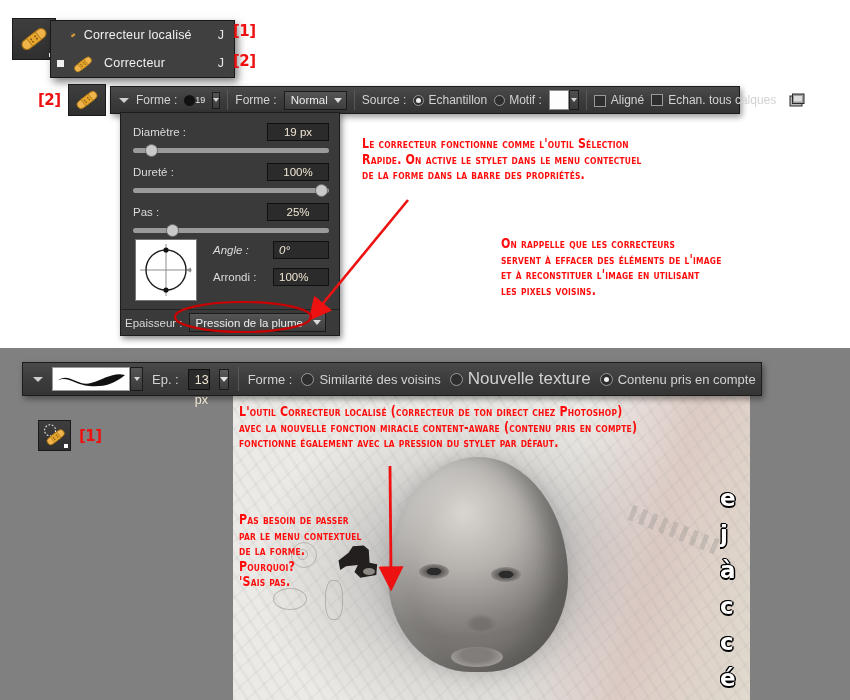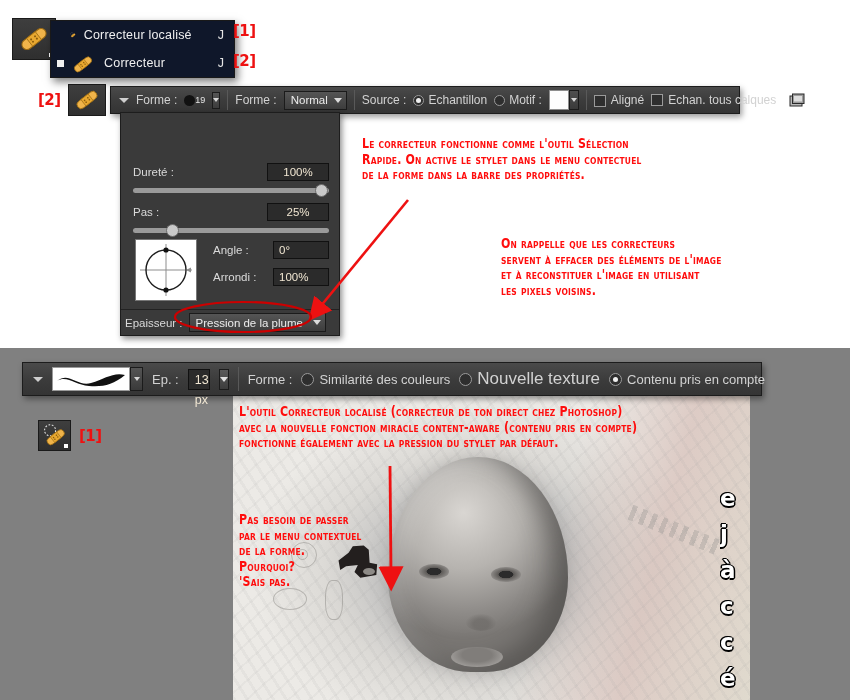--- a/index.html
+++ b/index.html
@@ -36,21 +36,21 @@
 
   
   .tool-btn {
     background: linear-gradient(#3e3e3e, #2f2f2f);
     border: 1px solid #1a1a1a;
     display: flex; align-items: center; justify-content: center;
     position: relative;
   }
   .flyout {
     position: absolute;
-    background: #0f172a;
+    background: #404040;
     border: 1px solid #191919;
     box-shadow: 3px 4px 8px rgba(0,0,0,.5);
   }
   .flyout-item {
     display: flex; align-items: center;
     height: 28px; padding: 0 10px 0 6px;
     font-size: 12.5px; color: #f0f0f0;
     white-space: nowrap;
   }
   .flyout-item .bullet {
@@ -378,20 +378,29 @@
       <svg width="16" height="15" viewBox="0 0 16 15">
         <rect x="1" y="3" width="12" height="10" fill="#b9b9b9" stroke="#2a2a2a"></rect>
         <rect x="3.5" y="1" width="11.5" height="9.5" fill="#9d9d9d" stroke="#2a2a2a"></rect>
         <rect x="5" y="3" width="8" height="5.5" fill="#dedede"></rect>
       </svg>
     </span>
   </div>
 
   <div class="ps-panel" style="position:absolute;left:120px;top:112px;width:220px;height:224px;">
 
+    <div style="position:absolute;left:12px;top:10px;width:196px;">
+      <div style="display:flex;justify-content:space-between;align-items:center;">
+        <span class="row-lbl">Diamètre :</span>
+        <span class="field" style="width:62px;">19 px</span>
+      </div>
+      <div class="slider-track" style="margin-top:7px;">
+        <span class="slider-knob" style="left:6%;"></span>
+      </div>
+    </div>
 
     <div style="position:absolute;left:12px;top:50px;width:196px;">
       <div style="display:flex;justify-content:space-between;align-items:center;">
         <span class="row-lbl">Dureté :</span>
         <span class="field" style="width:62px;">100%</span>
       </div>
       <div class="slider-track" style="margin-top:7px;">
         <span class="slider-knob" style="left:93%;"></span>
       </div>
     </div>
@@ -410,21 +419,21 @@
       <svg width="60" height="60" viewBox="0 0 60 60">
         <line x1="4" y1="30" x2="56" y2="30" stroke="#8d8d8d" stroke-width="1"></line>
         <line x1="30" y1="4" x2="30" y2="56" stroke="#8d8d8d" stroke-width="1"></line>
         <circle cx="30" cy="30" r="20" fill="none" stroke="#1d1d1d" stroke-width="1.4"></circle>
         <circle cx="30" cy="10" r="2.6" fill="#111"></circle>
         <circle cx="30" cy="50" r="2.6" fill="#111"></circle>
         <polygon points="50,30 55,27.5 55,32.5" fill="#8d8d8d"></polygon>
       </svg>
     </div>
 
-    <div style="position:absolute;left:92px;top:128px;width:116px;display:flex;justify-content:space-between;align-items:center;">
+    <div style="position:absolute;left:92px;top:128px;width:116px;display:flex;justify-content:space-between;align-items:center;font-style:italic;">
       <span class="row-lbl">Angle :</span>
       <span class="field" style="width:56px;text-align:left;padding-left:5px;">0°</span>
     </div>
 
     <div style="position:absolute;left:92px;top:155px;width:116px;display:flex;justify-content:space-between;align-items:center;">
       <span class="row-lbl">Arrondi :</span>
       <span class="field" style="width:56px;text-align:left;padding-left:5px;">100%</span>
     </div>
 
     <div style="position:absolute;left:0;right:0;top:196px;height:1px;background:#585858;border-top:1px solid #222;"></div>
@@ -458,21 +467,21 @@
     <span style="width:24px;height:21px;background:linear-gradient(#5a5a5a,#3d3d3d);border:1px solid #1b1b1b;display:flex;align-items:center;justify-content:center;">
       <span style="width:0;height:0;border-left:4.5px solid transparent;border-right:4.5px solid transparent;border-top:5px solid #e0e0e0;"></span>
     </span>
 
     <span class="sep" style="height:24px;"></span>
 
     <span class="lbl" style="font-size:13px;">Forme :</span>
 
     <span style="display:flex;align-items:center;gap:5px;">
       <span class="radio" style="width:13px;height:13px;"></span>
-      <span class="lbl" style="font-size:13px;">Similarité des couleurs</span>
+      <span class="lbl" style="font-size:13px;">Similarité des voisins</span>
     </span>
     <span style="display:flex;align-items:center;gap:5px;">
       <span class="radio" style="width:13px;height:13px;"></span>
       <span class="lbl" style="font-size:17px;">Nouvelle texture</span>
     </span>
     <span style="display:flex;align-items:center;gap:5px;">
       <span class="radio on" style="width:13px;height:13px;"></span>
       <span class="lbl" style="font-size:13px;">Contenu pris en compte</span>
     </span>
   </div>

